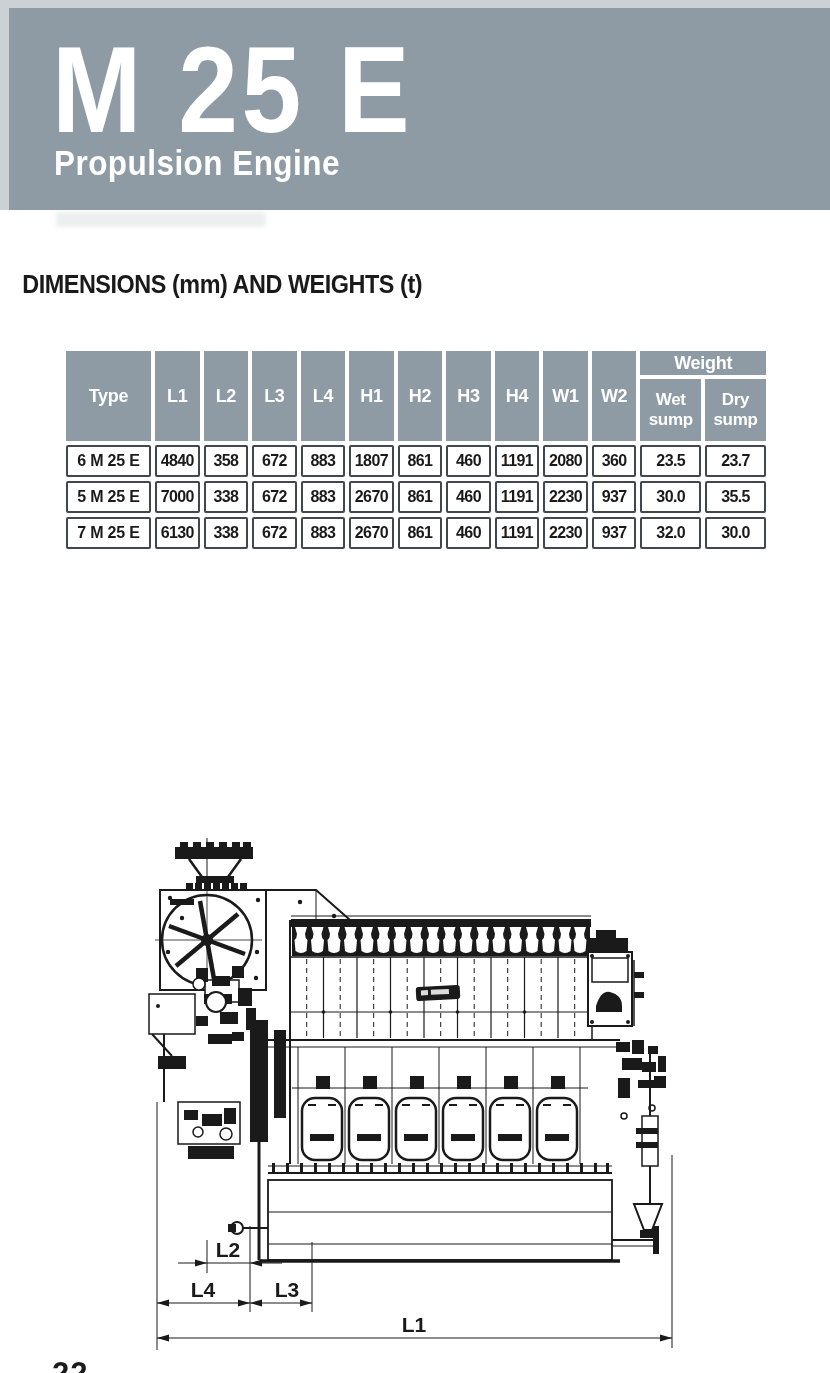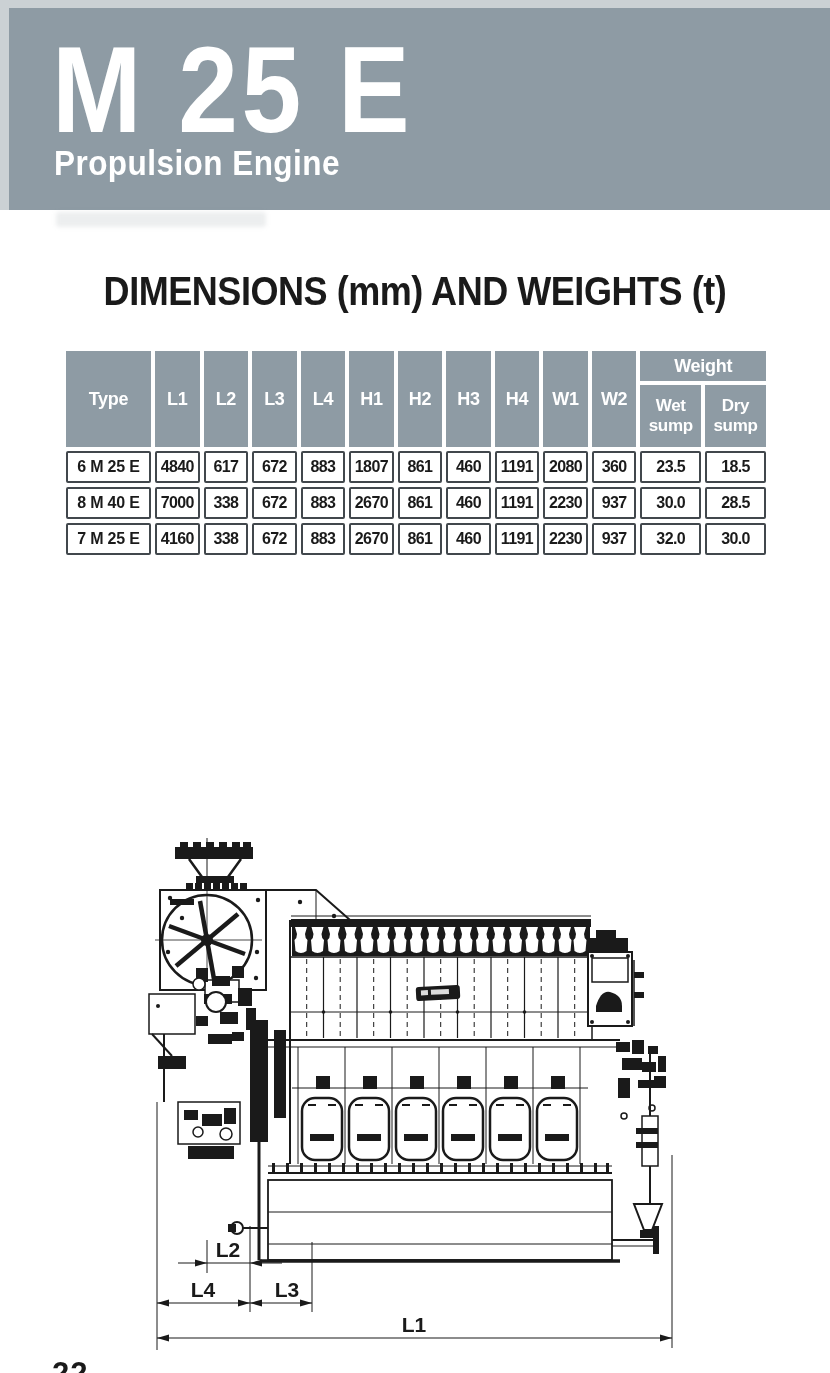--- a/index.html
+++ b/index.html
@@ -17,35 +17,35 @@
   .header-subtitle{
     position:absolute;left:54px;top:143px;font-size:35px;font-weight:700;color:#ffffff;
     transform:scaleX(0.9);transform-origin:0 50%;white-space:nowrap;letter-spacing:0.5px;
   }
   .ghost-artifact{
     position:absolute;left:56px;top:212px;width:210px;height:15px;
     background:rgba(150,162,169,0.18);filter:blur(2px);border-radius:3px;
   }
   
   .section-heading{
-    position:absolute;top:271px;left:0;width:830px;text-align:center;
-    font-size:40px;font-weight:700;letter-spacing:-0.5px;line-height:1;
+    position:absolute;top:271px;left:0;width:830px;text-align:left;
+    font-size:26px;font-weight:700;letter-spacing:-0.5px;line-height:1;
   }
   .section-heading span{display:inline-block;transform:scaleX(0.9);transform-origin:center;white-space:nowrap;}
   
   .dim-table-wrap{position:absolute;top:347px;left:62px;width:708px;}
   table.dims{
     border-collapse:separate;border-spacing:4px;table-layout:fixed;width:708px;
   }
   table.dims th,table.dims td{box-sizing:border-box;text-align:center;padding:0;}
   table.dims thead th{
     background:#8e9ba4;color:#ffffff;font-weight:700;font-size:18px;letter-spacing:-0.3px;
     vertical-align:middle;
   }
-  table.dims thead tr.group-row th{height:30px;}
+  table.dims thead tr.group-row th{height:24px;}
   table.dims thead tr.sub-row th{height:62px;font-size:17px;line-height:1.15;padding:0 6px;}
   table.dims tbody td{
     background:#ffffff;border:2px solid #41474c;border-radius:2px;
     height:32px;font-size:16px;font-weight:700;letter-spacing:-0.6px;
   }
   table.dims tbody td.type-cell{font-size:16px;letter-spacing:-0.2px;}
   
   .engine-svg{position:absolute;top:820px;left:0;}
   
   .page-number{position:absolute;left:52px;top:1356px;font-size:31px;font-weight:700;letter-spacing:1px;}
@@ -98,50 +98,50 @@
       </tr>
       <tr class="sub-row">
         <th>Wet sump</th>
         <th>Dry sump</th>
       </tr>
     </thead>
     <tbody>
       <tr>
         <td class="type-cell">6 M 25 E</td>
         <td>4840</td>
-        <td>617</td>
+        <td>358</td>
         <td>672</td>
         <td>883</td>
         <td>1807</td>
         <td>861</td>
         <td>460</td>
         <td>1191</td>
         <td>2080</td>
         <td>360</td>
         <td>23.5</td>
-        <td>18.5</td>
+        <td>23.7</td>
       </tr>
       <tr>
-        <td class="type-cell">8 M 40 E</td>
+        <td class="type-cell">5 M 25 E</td>
         <td>7000</td>
         <td>338</td>
         <td>672</td>
         <td>883</td>
         <td>2670</td>
         <td>861</td>
         <td>460</td>
         <td>1191</td>
         <td>2230</td>
         <td>937</td>
         <td>30.0</td>
-        <td>28.5</td>
+        <td>35.5</td>
       </tr>
       <tr>
         <td class="type-cell">7 M 25 E</td>
-        <td>4160</td>
+        <td>6130</td>
         <td>338</td>
         <td>672</td>
         <td>883</td>
         <td>2670</td>
         <td>861</td>
         <td>460</td>
         <td>1191</td>
         <td>2230</td>
         <td>937</td>
         <td>32.0</td>

